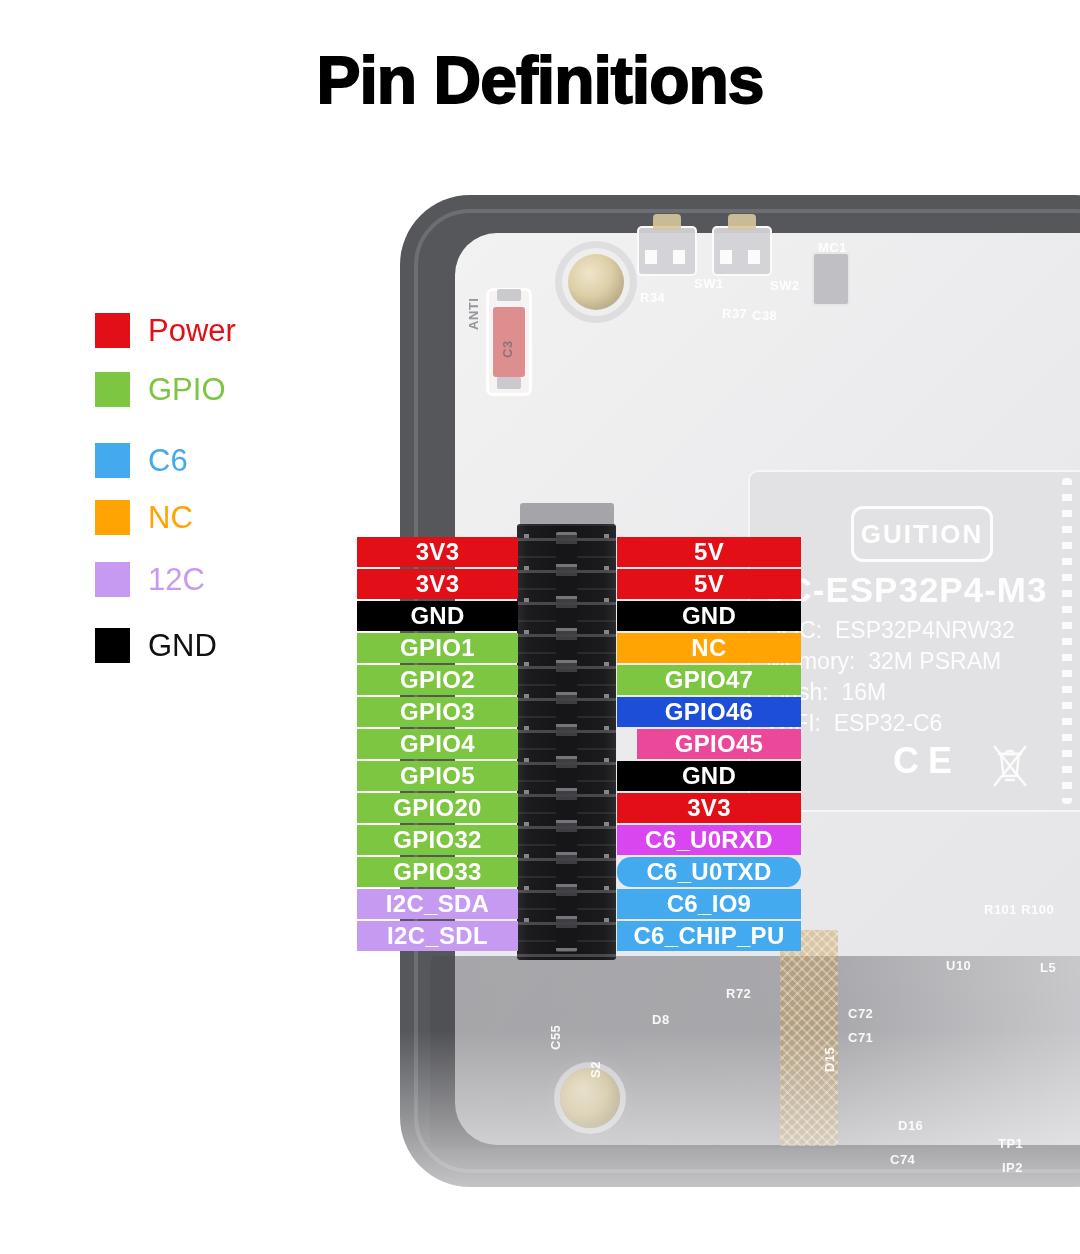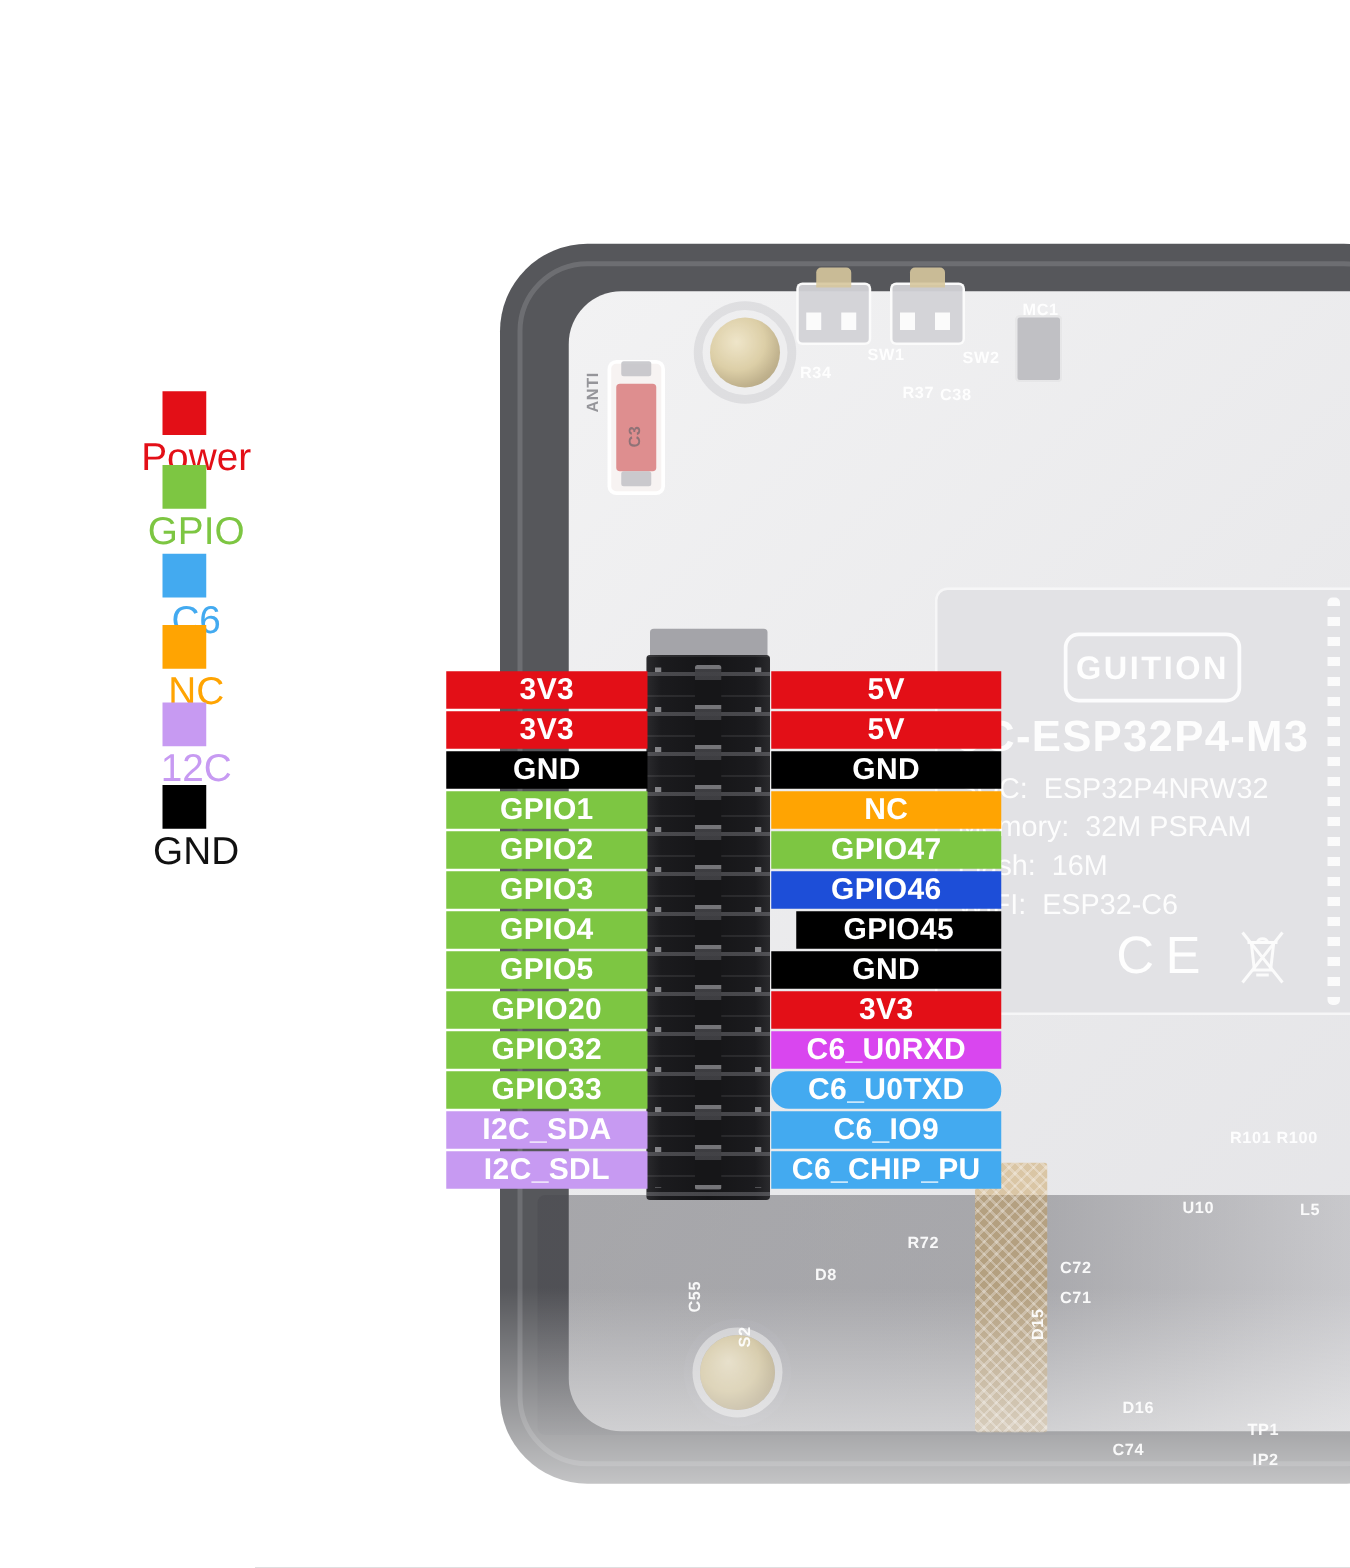--- a/index.html
+++ b/index.html
@@ -46,22 +46,22 @@
   .model-text {
     position:absolute; left:766px; top:570px; font-size:35px; font-weight:600;
     letter-spacing:1px; color:rgba(255,255,255,0.92); white-space:pre;
   }
   .specs { position:absolute; left:766px; top:615px; }
   .spec-line {
     font-size:23px; line-height:31px; color:rgba(255,255,255,0.92);
     white-space:pre; font-weight:500;
   }
   .ce-mark {
-    position:absolute; left:893px; top:740px; font-size:42px; letter-spacing:9px;
-    color:rgba(255,255,255,0.95); font-weight:400;
+    position:absolute; left:893px; top:740px; font-size:36px; letter-spacing:9px;
+    color:rgba(255,255,255,0.95); font-weight:700;
   }
   .weee { position:absolute; left:990px; top:742px; opacity:0.9; }
   .screen-panel {
     position:absolute; left:430px; top:956px; width:712px; height:192px;
     background:linear-gradient(90deg, rgba(72,72,78,0.42) 0%, rgba(72,72,78,0.40) 55%, rgba(110,110,116,0.18) 100%);
     border-radius:6px;
   }
   
   .screw {
     position:absolute; border-radius:50%;
@@ -140,21 +140,21 @@
     background-position:left top, right top;
     background-repeat:no-repeat;
   }
   .fade-bottom {
     position:absolute; left:390px; top:1030px; width:690px; height:200px;
     background:linear-gradient(rgba(255,255,255,0) 0%, rgba(255,255,255,0.7) 85%);
     pointer-events:none; z-index:8;
   }
   
   .legend { position:absolute; left:95px; top:313px; z-index:10; }
-  .legend-item { display:flex; align-items:center; height:35px;flex-direction:column; }
+  .legend-item { display:flex; height:35px; }
   .legend-item:nth-child(2) { margin-top:24px; }
   .legend-item:nth-child(3) { margin-top:36px; }
   .legend-item:nth-child(4) { margin-top:22px; }
   .legend-item:nth-child(5) { margin-top:27px; }
   .legend-item:nth-child(6) { margin-top:31px; }
   .legend-swatch { width:35px; height:35px; flex:0 0 35px; }
   .legend-label { margin-left:18px; font-size:31px; font-weight:500; }
   
   .pin-col { position:absolute; top:537px; z-index:30; }
   .pin-col.left  { left:357px; width:161px; }
@@ -230,20 +230,21 @@
       <div class="silk vert" style="left: 548px; top: 1050px;">C55</div>
       <div class="silk vert" style="left: 588px; top: 1078px;">S2</div>
       <div class="silk vert dark" style="left: 500px; top: 358px;">C3</div>
       <div class="silk vert dark" style="left: 466px; top: 330px;">ANTI</div>
     </div>
 
   <div class="header-cap"></div>
   <div class="header-strip"></div>
   <div class="fade-bottom"></div>
 
+  <h1 class="title">Pin Definitions</h1>
 
   <div class="legend" id="legend">
       <div class="legend-item">
         <span class="legend-swatch" style="background: rgb(227, 15, 23);"></span>
         <span class="legend-label" style="color: rgb(227, 15, 23);">Power</span>
       </div>
       <div class="legend-item">
         <span class="legend-swatch" style="background: rgb(125, 198, 66);"></span>
         <span class="legend-label" style="color: rgb(125, 198, 66);">GPIO</span>
       </div>
@@ -280,21 +281,21 @@
       <div class="pin-row" style="background: rgb(199, 154, 242);">I2C_SDA</div>
       <div class="pin-row" style="background: rgb(199, 154, 242);">I2C_SDL</div>
     </div>
   <div class="pin-col right" id="pin-right">
       <div class="pin-row" style="background: rgb(227, 15, 23);">5V</div>
       <div class="pin-row" style="background: rgb(227, 15, 23);">5V</div>
       <div class="pin-row" style="background: rgb(0, 0, 0);">GND</div>
       <div class="pin-row" style="background: rgb(255, 164, 2);">NC</div>
       <div class="pin-row" style="background: rgb(125, 198, 66);">GPIO47</div>
       <div class="pin-row" style="background: #1d4ed8;">GPIO46</div>
-      <div class="pin-row" style="background: #000000; margin-left: 20px;">GPIO45</div>
+      <div class="pin-row" style="background: #ec4899; margin-left: 20px;">GPIO45</div>
       <div class="pin-row" style="background: rgb(0, 0, 0);">GND</div>
       <div class="pin-row" style="background: rgb(227, 15, 23);">3V3</div>
       <div class="pin-row" style="background: #d946ef;">C6_U0RXD</div>
       <div class="pin-row" style="background: rgb(67, 170, 240); border-radius: 14px;">C6_U0TXD</div>
       <div class="pin-row" style="background: rgb(67, 170, 240);">C6_IO9</div>
       <div class="pin-row" style="background: rgb(67, 170, 240);">C6_CHIP_PU</div>
     </div>
 
 </div>
 

